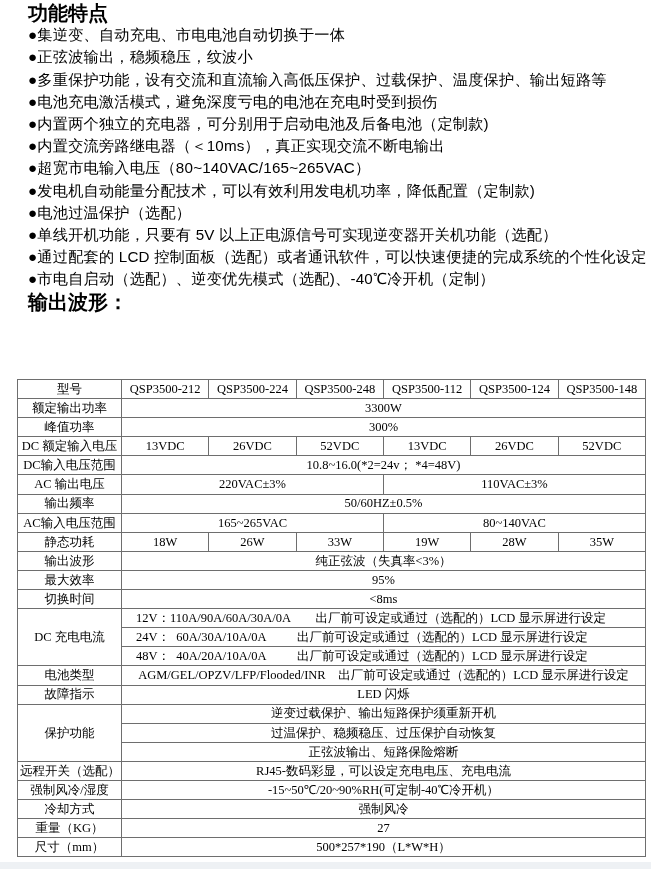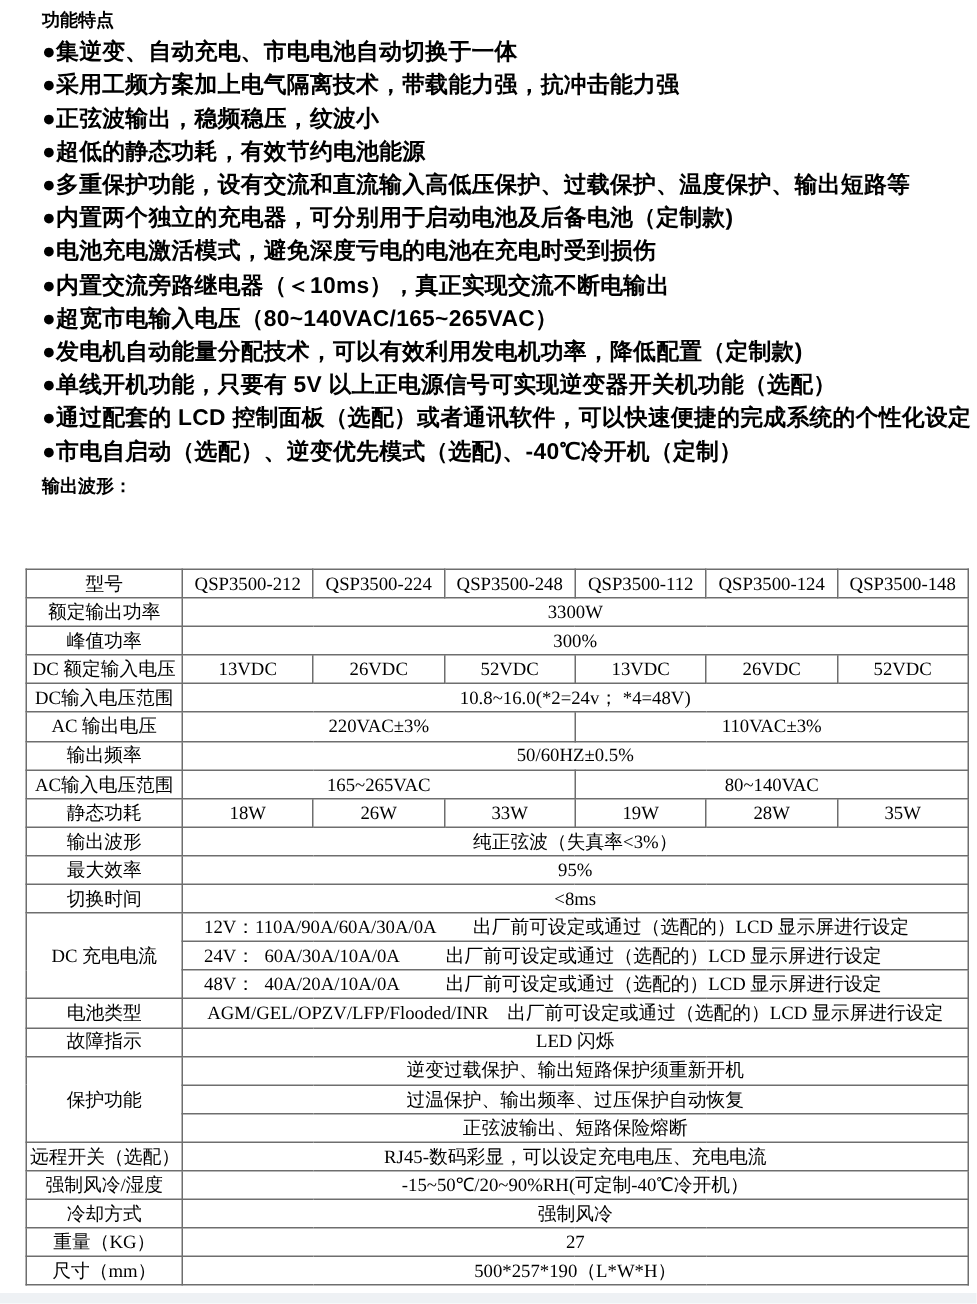--- a/index.html
+++ b/index.html
@@ -5,24 +5,24 @@
   html,body{margin:0;padding:0;}
   body{
     width:651px;height:869px;position:relative;overflow:hidden;
     background:#ffffff;color:#000;
     font-family:"Liberation Sans",sans-serif;
   }
   .features{
     position:absolute;left:28px;top:2px;width:615px;
   }
   .sec-heading{
-    font-size:12px;font-weight:700;line-height:22.2px;white-space:nowrap;
+    font-size:20px;font-weight:700;line-height:22.2px;white-space:nowrap;
   }
   .feature-item{
-    font-size:15.2px;font-weight:700;line-height:22.2px;white-space:nowrap;
+    font-size:15.2px;font-weight:400;line-height:22.2px;white-space:nowrap;
     letter-spacing:0.2px;
   }
   table.params{
     position:absolute;left:17px;top:379px;width:629px;
     border-collapse:collapse;table-layout:fixed;
     font-family:"Liberation Serif",serif;font-size:12.5px;color:#000;
   }
   table.params td{
     border:1px solid #6e6e6e;
     height:18.1px;line-height:1.15;
@@ -36,29 +36,28 @@
     position:absolute;left:0;top:862px;width:651px;height:7px;
     background:#eef1f4;
   }
 </style>
 </head>
 <body>
 
 <div class="features">
   <div class="sec-heading">功能特点</div>
   <div class="feature-item">●集逆变、自动充电、市电电池自动切换于一体</div>
-  <div class="feature-item">●采用工频方案加上电气隔离技术，带载能力强，抗冲击能力强</div>
   <div class="feature-item">●正弦波输出，稳频稳压，纹波小</div>
-  <div class="feature-item">●超低的静态功耗，有效节约电池能源</div>
   <div class="feature-item">●多重保护功能，设有交流和直流输入高低压保护、过载保护、温度保护、输出短路等</div>
+  <div class="feature-item">●电池充电激活模式，避免深度亏电的电池在充电时受到损伤</div>
   <div class="feature-item">●内置两个独立的充电器，可分别用于启动电池及后备电池（定制款)</div>
-  <div class="feature-item">●电池充电激活模式，避免深度亏电的电池在充电时受到损伤</div>
   <div class="feature-item">●内置交流旁路继电器（＜10ms），真正实现交流不断电输出</div>
   <div class="feature-item">●超宽市电输入电压（80~140VAC/165~265VAC）</div>
   <div class="feature-item">●发电机自动能量分配技术，可以有效利用发电机功率，降低配置（定制款)</div>
+  <div class="feature-item">●电池过温保护（选配）</div>
   <div class="feature-item">●单线开机功能，只要有 5V 以上正电源信号可实现逆变器开关机功能（选配）</div>
   <div class="feature-item">●通过配套的 LCD 控制面板（选配）或者通讯软件，可以快速便捷的完成系统的个性化设定</div>
   <div class="feature-item">●市电自启动（选配）、逆变优先模式（选配)、-40℃冷开机（定制）</div>
   <div class="sec-heading">输出波形：</div>
 </div>
 
 <table class="params">
   <colgroup>
     <col style="width:104px">
     <col>
@@ -150,21 +149,21 @@
   </tr>
   <tr>
     <td>故障指示</td>
     <td colspan="6">LED 闪烁</td>
   </tr>
   <tr>
     <td rowspan="3">保护功能</td>
     <td colspan="6">逆变过载保护、输出短路保护须重新开机</td>
   </tr>
   <tr>
-    <td colspan="6">过温保护、输出频率、过压保护自动恢复</td>
+    <td colspan="6">过温保护、稳频稳压、过压保护自动恢复</td>
   </tr>
   <tr>
     <td colspan="6">正弦波输出、短路保险熔断</td>
   </tr>
   <tr>
     <td>远程开关（选配）</td>
     <td colspan="6">RJ45-数码彩显，可以设定充电电压、充电电流</td>
   </tr>
   <tr>
     <td>强制风冷/湿度</td>

